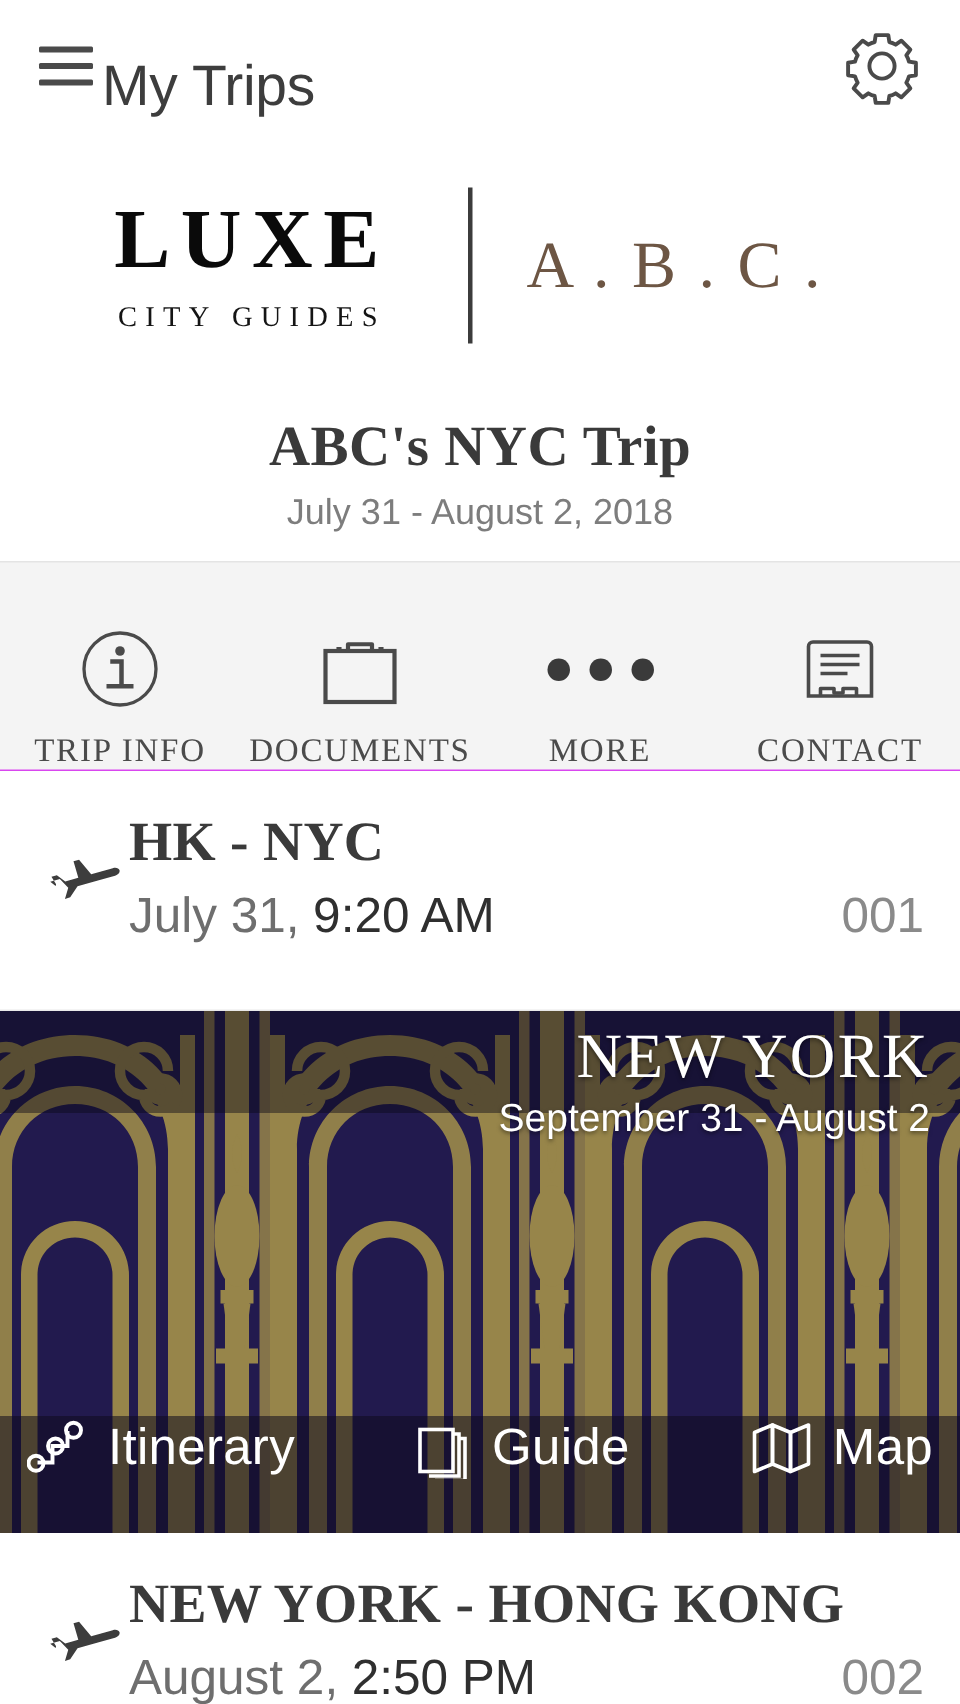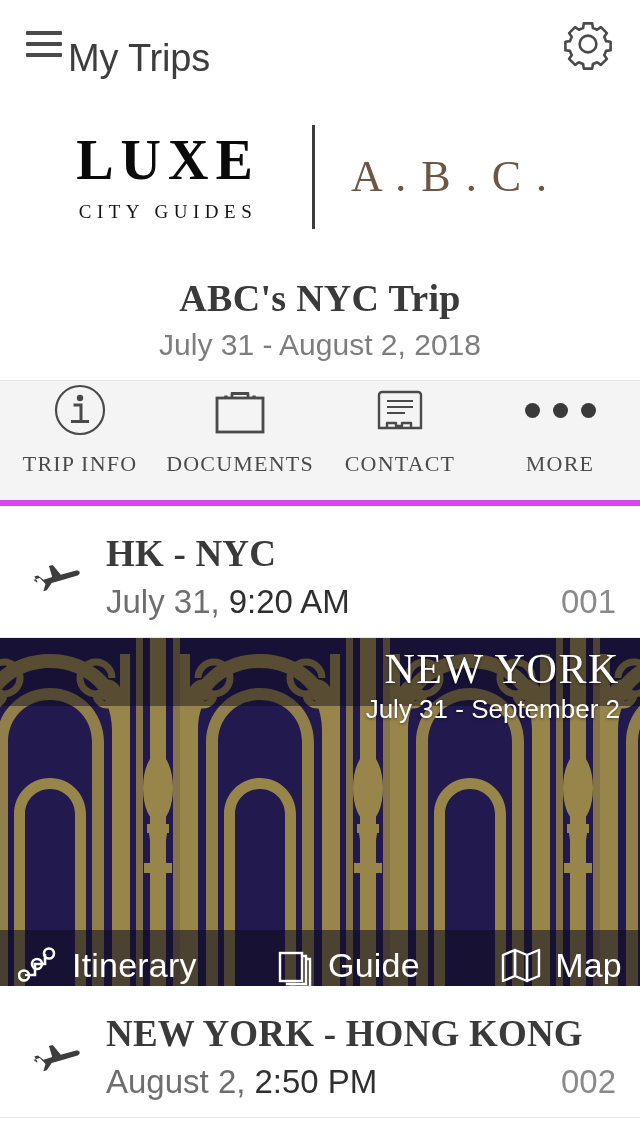--- a/index.html
+++ b/index.html
@@ -52,43 +52,43 @@
     color:#8b8279; margin-top:4px; line-height:1.05;
   }
 
   
   .tripblock { text-align:center; padding:24px 0 18px; }
   .trip-title {
     font-family:"Liberation Serif", serif; font-weight:bold;
     font-size:38px; color:#3a3a3a; letter-spacing:0.3px;
   }
   .trip-dates {
-    font-size:30px; color:#7d7d7d; margin-top:8px; font-weight:300;
+    font-size:24px; color:#7d7d7d; margin-top:8px; font-weight:300;
   }
 
   
   .tabbar {
-    display:flex; background:#f4f4f4; height:126px;
-    border-top:1px solid #e4e4e4; border-bottom:6px solid #d946ef;
-    align-items:flex-start;
+    display:flex; background:#f4f4f4; height:140px;
+    border-top:1px solid #e4e4e4; border-bottom:1px solid #d946ef;
+    align-items:flex-end;
   }
   .tab { flex:1; display:flex; flex-direction:column; align-items:center;
          justify-content:center; gap:12px; cursor:pointer; }
   .tab-icon { height:58px; display:flex; align-items:center; justify-content:center; }
   .tab-label {
     font-family:"Liberation Serif", serif; font-size:22px;
     letter-spacing:1.2px; color:#4b4b4b;
   }
   .dots { display:flex; gap:13px; align-items:center; }
   .dots i { width:15px; height:15px; border-radius:50%; background:#3a3a3a; display:block; }
 
   
   .flight {
-    display:flex; align-items:center; padding:26px 24px 16px;
-    background:#fff; gap:20px; border-bottom:1px solid #e9e9e9;
+    display:flex; align-items:center; padding:26px 24px 44px;
+    background:#fff; border-bottom:1px solid #e9e9e9;
   }
   .flight-ico { width:62px; flex:0 0 62px; display:flex; justify-content:center; }
   .flight-body { flex:1; min-width:0; }
   .flight-route {
     font-family:"Liberation Serif", serif; font-weight:bold;
     font-size:37px; color:#3a3a3a; letter-spacing:0.2px; white-space:nowrap;
   }
   .flight-meta {
     display:flex; align-items:center; margin-top:8px;
   }
@@ -109,23 +109,23 @@
   }
   .dest-city {
     font-family:"Liberation Serif", serif; font-size:42px; color:#fff;
     letter-spacing:1.6px; line-height:1.1; text-shadow:0 1px 3px rgba(0,0,0,.5);text-align:right;
   }
   .dest-dates {
     font-size:26px; color:#fff; margin-top:2px; font-weight:300;
     text-shadow:0 1px 3px rgba(0,0,0,.5);
   }
   .dest-actions {
-    position:absolute; left:0; right:0; bottom:0; height:56px; z-index:3;
+    position:absolute; left:0; right:0; bottom:0; height:78px; z-index:3;
     background:rgba(14,11,30,0.55);
-    display:flex; align-items:flex-end; padding:0 18px;
+    display:flex; align-items:flex-start; padding:0 18px;
   }
   .act { display:flex; align-items:center; gap:12px; cursor:pointer; }
   .act-label { color:#fff; font-size:34px; font-weight:300; letter-spacing:.2px; }
   .act.itin { margin-right:auto; }
   .act.guide { margin:0 auto; }
   .act.map { margin-left:auto; }
 </style>
 </head>
 <body>
 
@@ -181,38 +181,38 @@
           <rect x="8" y="16" width="46" height="34"></rect>
           <path d="M23 16v-4.5h16V16" stroke-linejoin="round"></path>
           <path d="M17 16v-2.6M45 16v-2.6" stroke-width="3.4"></path>
         </svg>
       </div>
       <div class="tab-label">DOCUMENTS</div>
     </div>
 
     <div class="tab">
       <div class="tab-icon">
-        <svg viewBox="0 0 58 56" width="58" height="56" fill="none" stroke="#4a4a4a" stroke-width="2.4">
-          <path d="M11 10h36a3 3 0 0 1 3 3v33H8V13a3 3 0 0 1 3-3z"></path>
-          <path d="M16 19h26M16 25h26M16 31h18" stroke-width="2.2"></path>
-          <path d="M16 46v-5h9v3h6v-3h9v5" stroke-linejoin="round"></path>
-        </svg>
-      </div>
-      <div class="tab-label">CONTACT</div>
-    </div>
-
-    <div class="tab">
-      <div class="tab-icon">
         <div class="dots">
             <i></i>
             <i></i>
             <i></i>
           </div>
       </div>
       <div class="tab-label">MORE</div>
+    </div>
+
+    <div class="tab">
+      <div class="tab-icon">
+        <svg viewBox="0 0 58 56" width="58" height="56" fill="none" stroke="#4a4a4a" stroke-width="2.4">
+          <path d="M11 10h36a3 3 0 0 1 3 3v33H8V13a3 3 0 0 1 3-3z"></path>
+          <path d="M16 19h26M16 25h26M16 31h18" stroke-width="2.2"></path>
+          <path d="M16 46v-5h9v3h6v-3h9v5" stroke-linejoin="round"></path>
+        </svg>
+      </div>
+      <div class="tab-label">CONTACT</div>
     </div>
 
   </div>
 
   <div class="flight">
     <div class="flight-ico">
       <svg viewBox="0 0 52 52" width="52" height="52" fill="#3d3d3d">
         <path d="M4.5 28.8l6.4-1.8 5.6 5.9-2.2 7.4 3.5-1.1 4.9-7.3 10.6-3 14.4-4.1c2.1-.6 3.4-2.2 3-3.6-.4-1.4-2.4-2-4.5-1.4l-14.4 4-8.1-9.7-3.7 1 3.2 11-8.7 2.6-5.6-4.2-3.6 1 3.1 5-.3 1.2z"></path>
       </svg>
     </div>
@@ -265,21 +265,21 @@
       <use href="#deco-col" x="346" y="0"></use>
       <use href="#deco-bay" x="390" y="0"></use>
       <use href="#deco-col" x="556" y="0"></use>
       <use href="#deco-bay" x="600" y="0"></use>
     </svg>
 
     <div class="dest-top-shade"></div>
 
     <div class="dest-head">
       <div class="dest-city">NEW YORK</div>
-      <div class="dest-dates">July 31 - September 2</div>
+      <div class="dest-dates">September 31 - August 2</div>
     </div>
 
     <div class="dest-actions">
 
       <div class="act itin">
         <svg width="42" height="42" viewBox="0 0 42 42" fill="none" stroke="#fff" stroke-width="2.6">
           <path d="M7 31h10V20h10V10"></path>
           <circle cx="6" cy="31.5" r="5"></circle>
           <circle cx="19" cy="20" r="5"></circle>
           <circle cx="31" cy="9.5" r="5"></circle>

